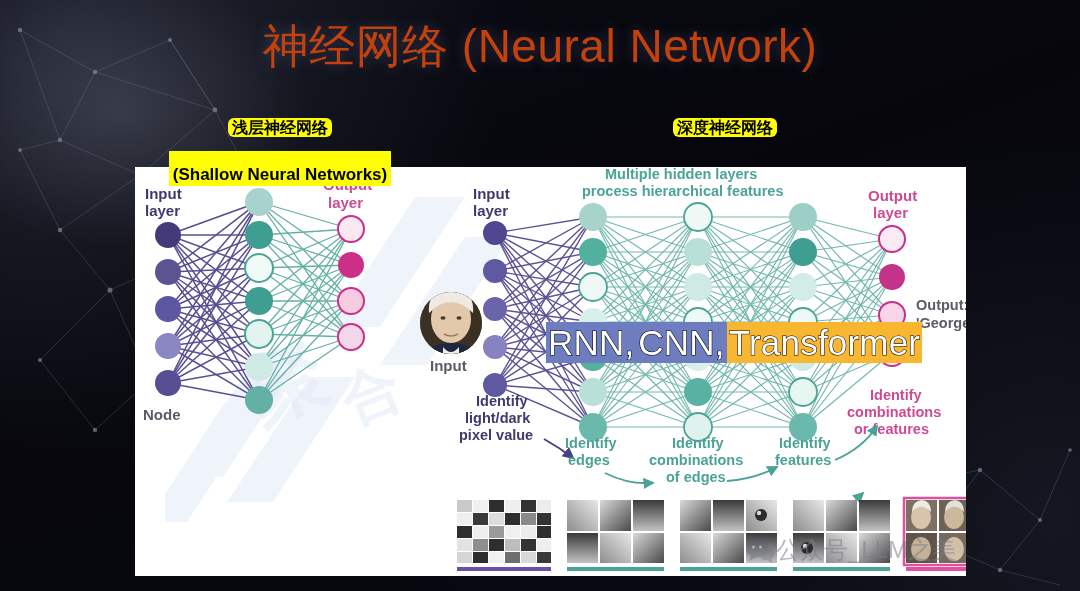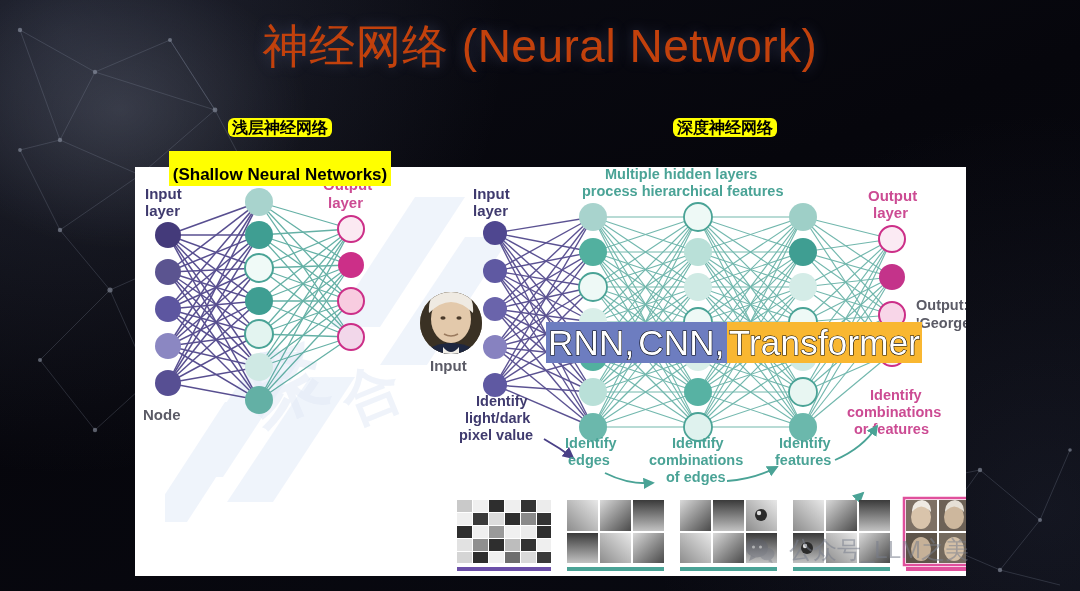--- a/index.html
+++ b/index.html
@@ -54,21 +54,21 @@
     color:#ffffff;
     -webkit-text-stroke:1.1px #000;
     paint-order:stroke fill;
     padding:1px 2px;
   }
   .hl-blue{background:#6d7dc0;}
   .hl-orange{background:#f9b731;}
   
   #wm-wechat{
     position:absolute;left:745px;top:534px;z-index:10;
-    display:flex;align-items:center;gap:14px;
+    display:flex;align-items:center;gap:1px;
     color:rgba(120,125,140,.55);font-size:24px;white-space:nowrap;
   }
   #wm-wechat .bub{opacity:.5;}
   
 </style>
 </head>
 <body>
 
 <div id="bg-layer">
   <svg id="bg-svg" viewBox="0 0 1080 591" preserveAspectRatio="none">

